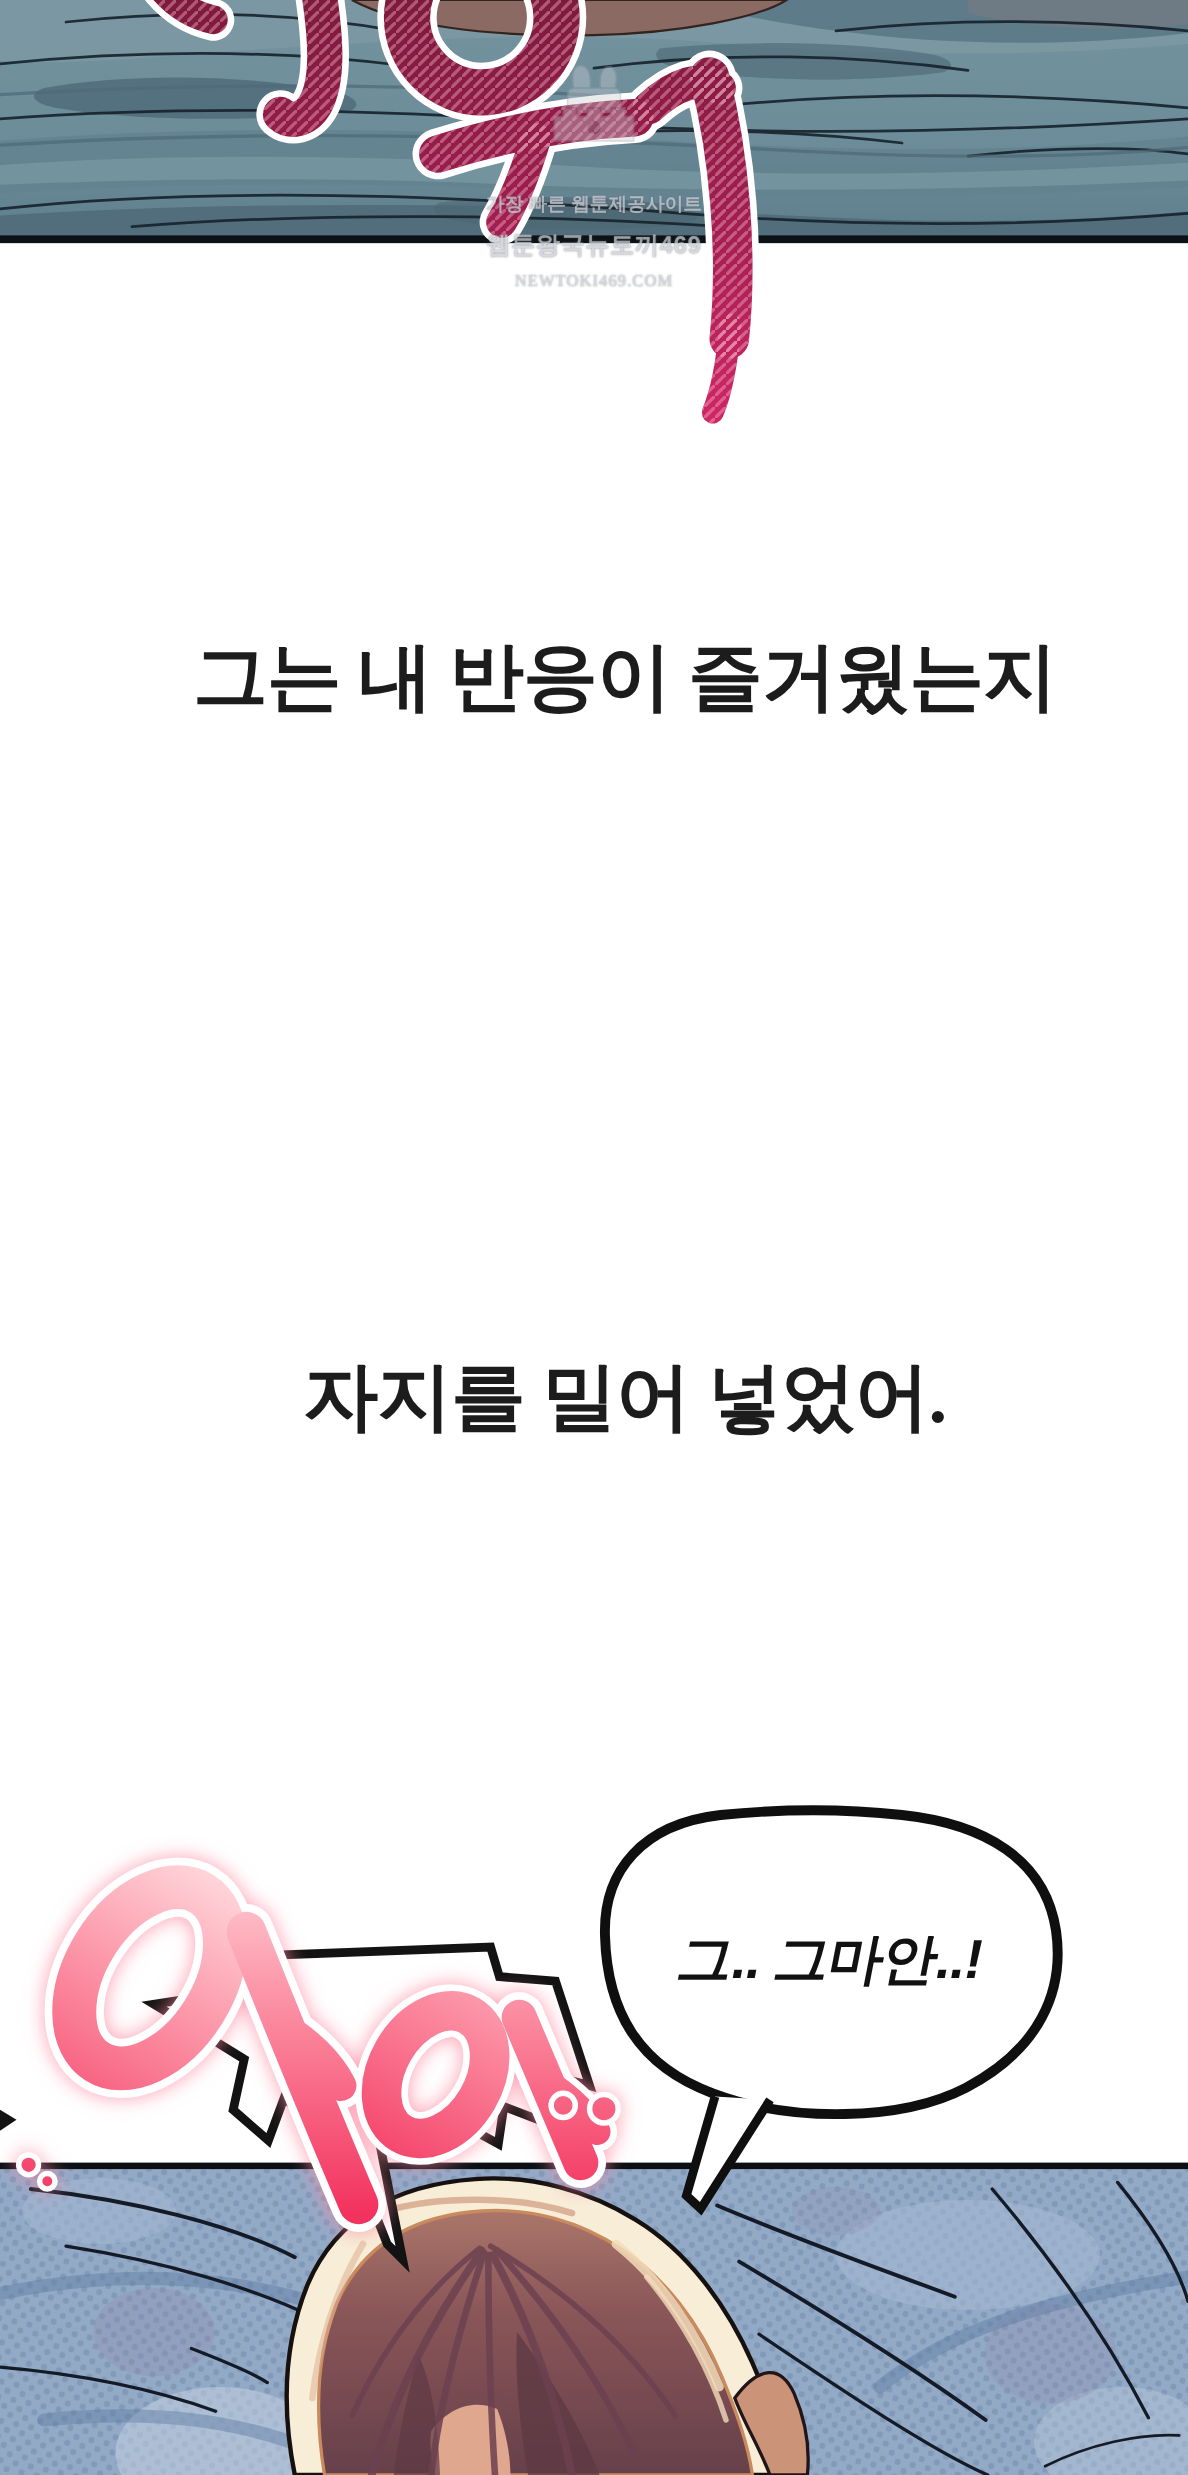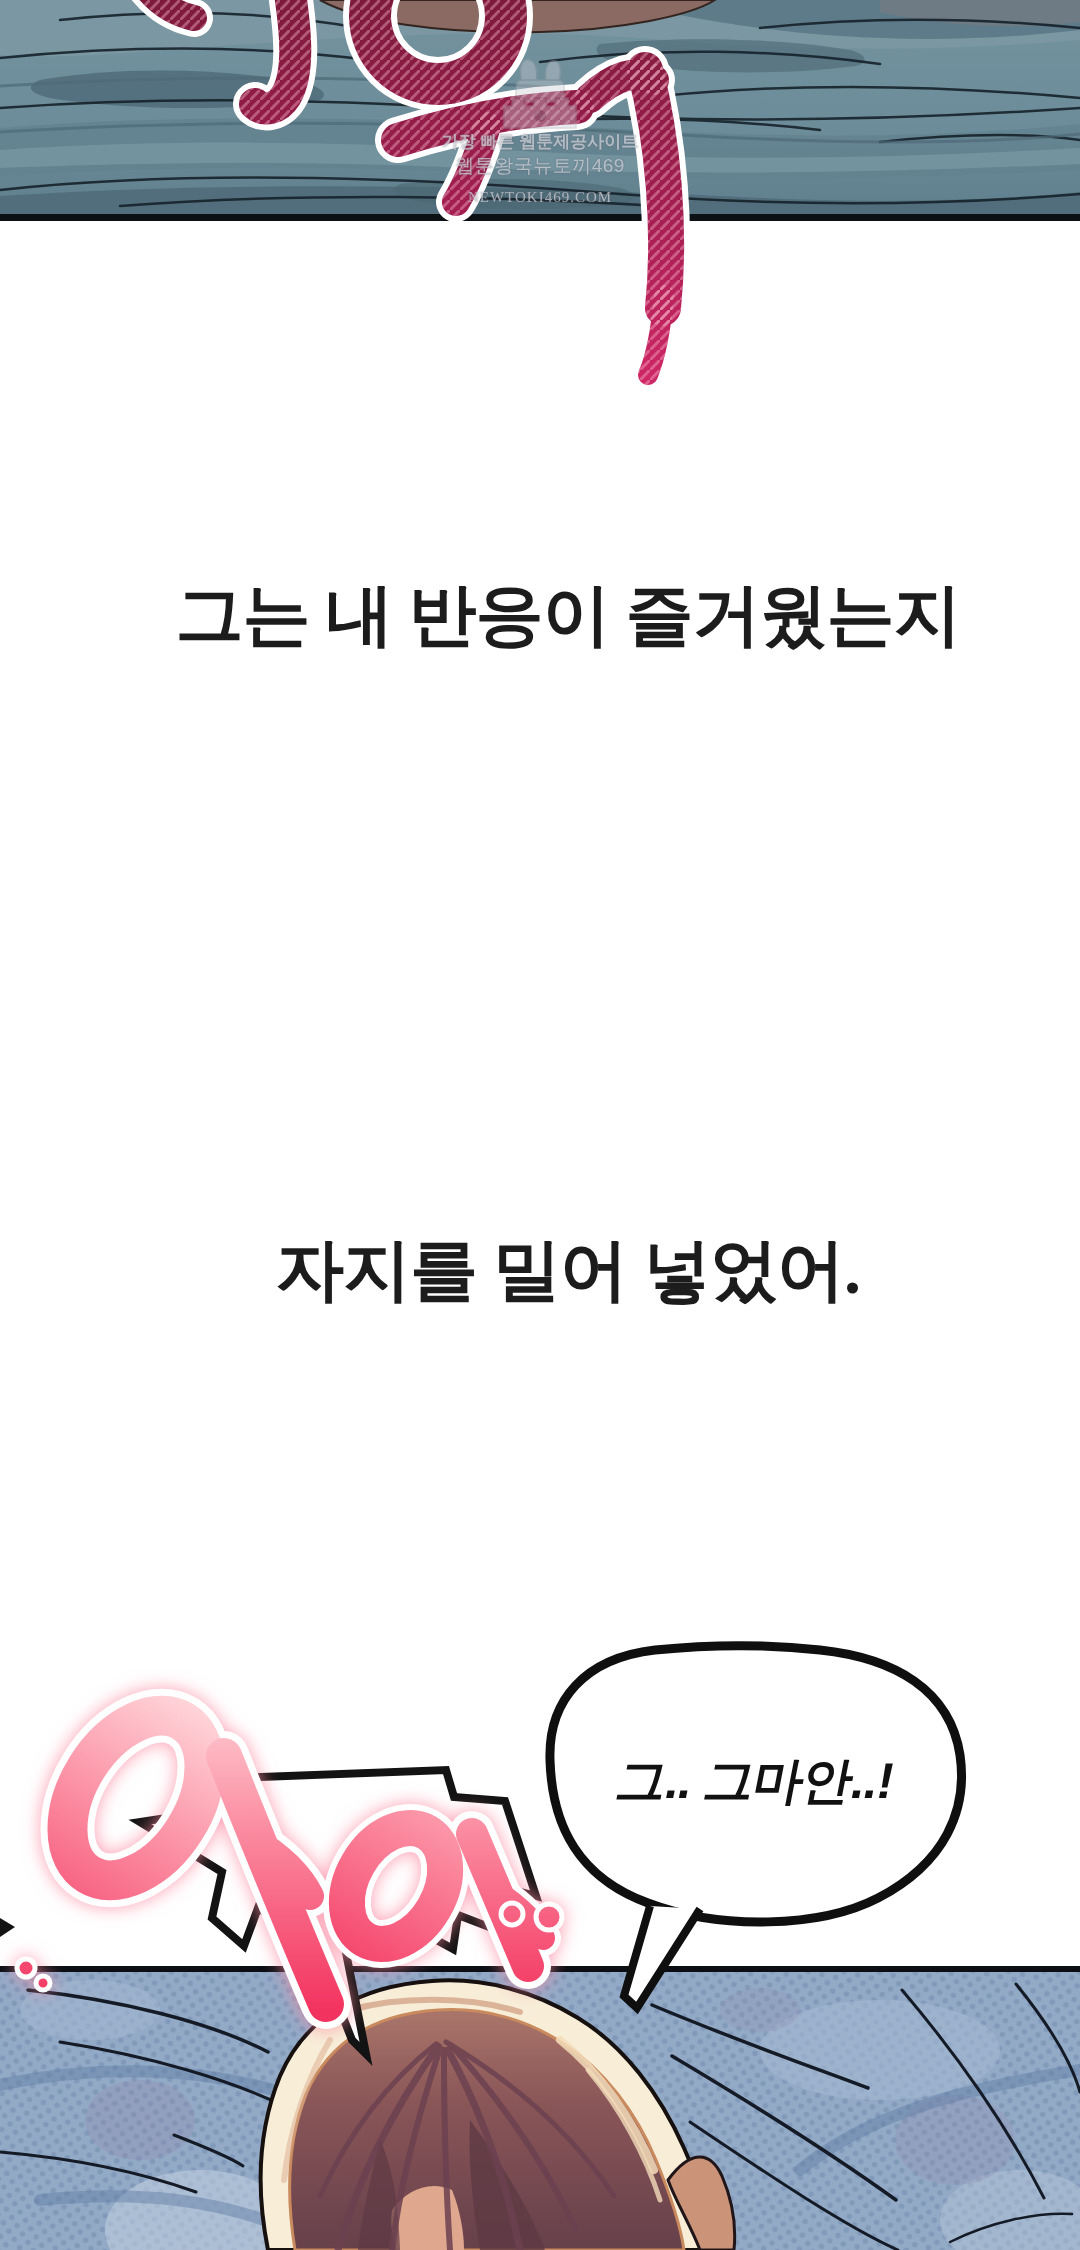--- a/index.html
+++ b/index.html
@@ -6,22 +6,22 @@
   .page{position:relative;width:1080px;height:2250px;background:#fff;overflow:hidden;
         font-family:"Liberation Sans","DejaVu Sans",sans-serif;}
   .layer{position:absolute;left:0;top:0;}
   
   .narr{position:absolute;left:40px;width:1056px;text-align:center;
         font-family:"Liberation Serif","DejaVu Serif",serif;font-weight:600;
         font-size:68px;line-height:1;color:#1c1c1c;letter-spacing:-1px;white-space:nowrap;}
   
   .wm{position:absolute;left:430px;top:56px;width:220px;text-align:center;opacity:.78;z-index:6;}
   .wm div{color:rgba(208,211,218,.92);text-shadow:0 0 2px rgba(90,95,104,.9);}
-  .wm .l1{font-size:17px;font-weight:bold;letter-spacing:0;}
-  .wm .l2{font-size:19px;font-weight:normal;letter-spacing:.5px;}
+  .wm .l1{font-size:17px;font-weight:bold;letter-spacing:0;margin-top:44px;}
+  .wm .l2{font-size:22px;font-weight:bold;letter-spacing:.5px;margin-top:11px;}
   .wm .l3{font-size:15px;font-family:"Liberation Serif","DejaVu Serif",serif;letter-spacing:1px;margin-top:10px;}
   
   .bubble-text{position:absolute;left:565px;top:1748px;width:380px;text-align:center;
         font-size:50px;font-weight:bold;color:#111;letter-spacing:-1px;white-space:nowrap;
         transform:skewX(-11deg);z-index:9;}
   svg{display:block;}
   .z1{z-index:1}.z2{z-index:2}.z3{z-index:3}.z4{z-index:4}
 </style>
 </head>
 <body>

